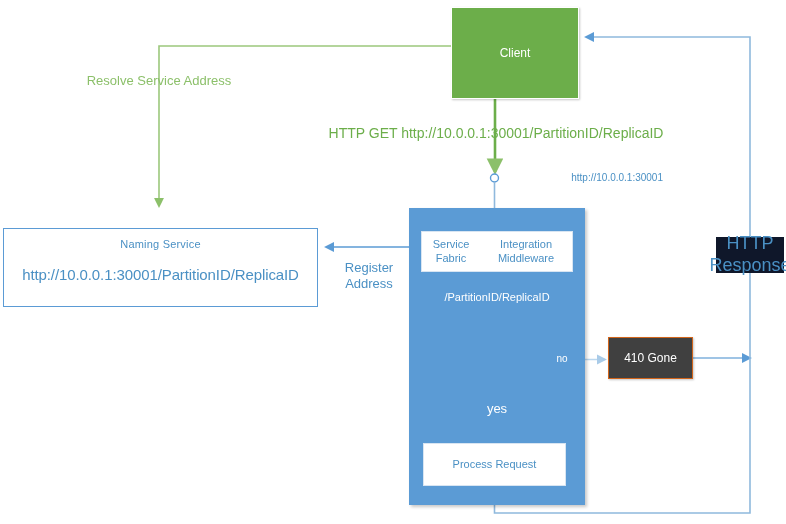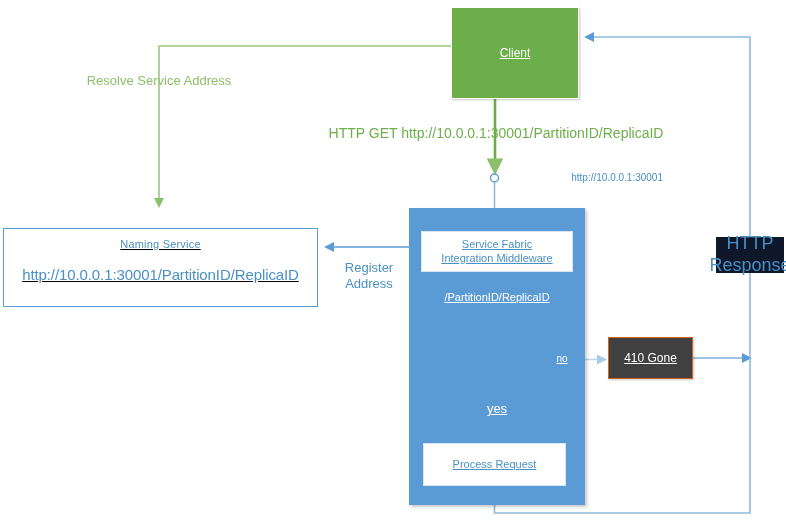--- a/index.html
+++ b/index.html
@@ -25,21 +25,20 @@
     height: 524px;
   }
   .node {
     position: absolute;
     box-sizing: border-box;
     display: flex;
     align-items: center;
     justify-content: center;
     text-align: center;
     line-height: 1.22;
-    text-decoration: underline;
   }
   .client-box {
     left: 451px;
     top: 7px;
     width: 128px;
     height: 92px;
     background: #6CAE4A;
     border: 1px solid #ffffff;
     box-shadow: 1px 1px 2px rgba(0,0,0,0.22);
     color: #ffffff;
@@ -78,21 +77,21 @@
   }
   .mw-inner {
     left: 421px;
     top: 231px;
     width: 152px;
     height: 41px;
     background: #ffffff;
     border: 1px solid #d8e5f2;
     color: #4A90C4;
     font-size: 11px;
-    flex-direction: column;
+    flex-direction: row;
   }
   .mw-path-label {
     left: 421px;
     top: 289px;
     width: 152px;
     height: 18px;
     color: #ffffff;
     font-size: 11px;
     text-align: center;
   }

